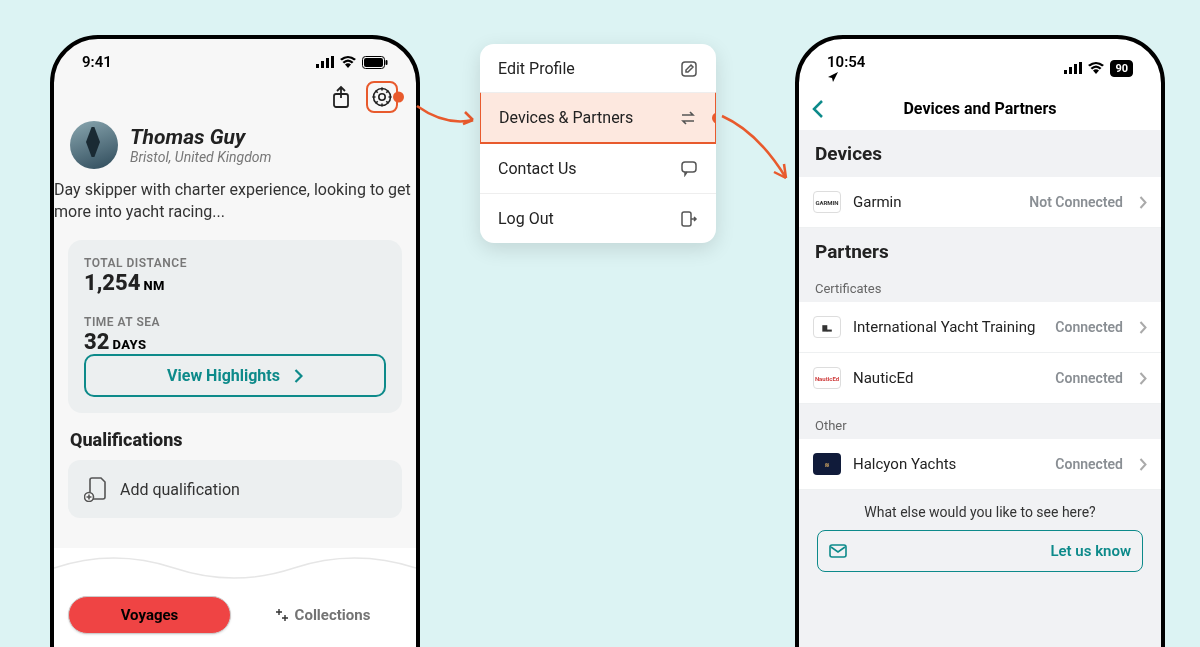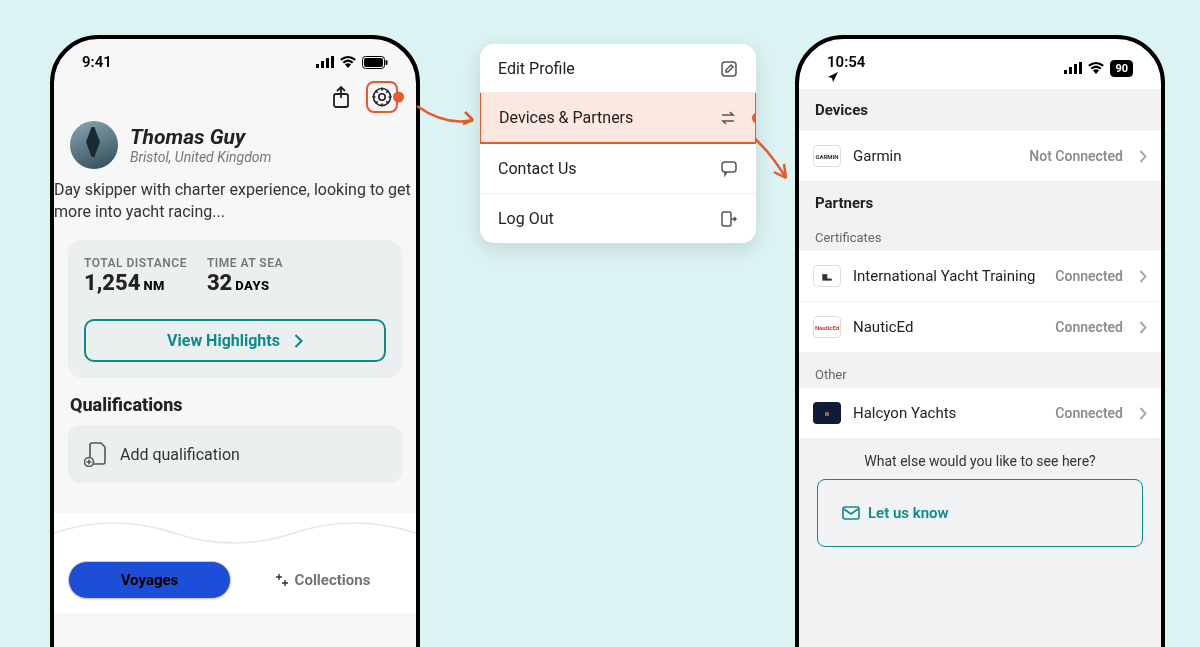--- a/index.html
+++ b/index.html
@@ -81,21 +81,21 @@
     }
     .profile-name { font-size: 21px; font-weight: 700; color: #222; }
     .profile-loc { font-size: 14px; color: #777; }
     .bio { padding: 4px 0 12px; font-size: 16px; color: #333; line-height: 1.35; }
     .stats-card {
       margin: 6px 14px 14px;
       background: #eceff0;
       border-radius: 14px;
       padding: 16px;
     }
-    .stats-row { display: flex; gap: 20px; margin-bottom: 24px;}
+    .stats-row { display: flex; gap: 20px; margin-bottom: 0; flex-direction: column;}
     .stat-label { font-size: 12px; color: #777; letter-spacing: 0.5px; font-weight:600;}
     .stat-val { font-size: 22px; font-weight: 800; color: #222; }
     .stat-unit { font-size: 13px; font-weight: 800; margin-left: 3px; letter-spacing:0.5px;}
     .highlights-btn {
       border: 2px solid #0d8a8a;
       border-radius: 10px;
       padding: 10px;
       text-align: center;
       color: #0d8a8a;
       font-weight: 700;
@@ -131,29 +131,29 @@
       border-radius: 20px;
       padding: 9px;
       text-align: center;
       font-size: 15px;
       font-weight: 700;
       display:flex;
       align-items:center;
       justify-content:center;
       gap:6px;
     }
-    .tab-active { background: #1d4ed8; border: 1.5px solid #ccc; box-shadow:0 1px 2px rgba(0,0,0,0.1);}
+    .tab-active { background: #ef4444; border: 1.5px solid #ccc; box-shadow:0 1px 2px rgba(0,0,0,0.1);}
     .tab-inactive { background: transparent; color:#737373;text-align:center; }
 
     
     .popover {
       position: absolute;
       left: 480px;
       top: 44px;
-      width: 276px;
+      width: 236px;
       background: #fff;
       border-radius: 14px;
       box-shadow: 0 6px 20px rgba(0,0,0,0.12);
       overflow: hidden;
     }
     .pop-item {
       display: flex;
       justify-content: space-between;
       align-items: center;
       padding: 15px 18px;
@@ -178,21 +178,21 @@
       padding: 10px 10px 12px;
       font-size: 16px;
       font-weight: 700;
     }
     .p3-back {
       position: absolute;
       left: 12px;
       color: #0d8a8a;
     }
     .p3-body { background: #f1f2f4; min-height: 700px; }
-    .gray-head { padding: 12px 16px; font-size: 15px; font-weight: 700; color: #222; }
+    .gray-head { padding: 12px 16px; font-size: 19px; font-weight: 700; color: #222; }
     .gray-sub { padding: 6px 16px 6px; font-size: 13px; color: #666; }
     .list-row {
       background: #fff;
       padding: 14px 14px;
       display: flex;
       align-items: center;
       gap: 12px;
       border-bottom: 1px solid #eef0f1;
     }
     .list-row:first-of-type { margin-top:4px; }
@@ -212,24 +212,24 @@
     .brand-nautic { background:#fff; border:1px solid #ddd; color:#d04040; }
     .brand-halcyon { background:#101b3a; color:#c9a060; }
     .row-label { flex:1; font-size: 15px; color:#222; line-height:1.2; }
     .row-status { font-size: 14px; color:#8a8f94; font-weight:600; margin-right:4px;}
     .chev { color:#aaa; }
     .ask-text { text-align:center; font-size:14px; color:#333; padding: 14px 10px 10px; }
     .letus-btn {
       margin: 0 18px;
       border: 1.5px solid #0d8a8a;
       border-radius: 8px;
-      padding: 24px;
+      padding: 11px;
       display:flex;
       align-items:center;
-      justify-content:flex-start;
+      justify-content:space-between;
       gap:8px;
       color:#0d8a8a;
       font-weight:600;
       font-size:15px;
     }
 
     
     .arrow1 {
       position:absolute;
       left: 415px;
@@ -430,20 +430,28 @@
           </svg>
       </span>
       <span>
         <svg width="16" height="12" viewBox="0 0 16 12">
             <path d="M8 12 L5 8.5 Q8 6 11 8.5 Z M2.5 6 Q8 1 13.5 6 L11.8 7.5 Q8 4.2 4.2 7.5 Z M0 3 Q8 -3 16 3 L14.2 4.6 Q8 -0.5 1.8 4.6 Z" fill="#000"></path>
           </svg>
       </span>
       <span class="battery-box">90</span>
     </span>
   </div>
+  <div class="p3-header">
+    <span class="p3-back">
+      <svg width="13" height="20" viewBox="0 0 13 20" stroke="#0d8a8a" stroke-width="2.5" fill="none">
+          <path d="M11 2 L3 10 L11 18"></path>
+        </svg>
+    </span>
+    <span>Devices and Partners</span>
+  </div>
   <div class="p3-body">
     <div class="gray-head">Devices</div>
     <div class="list-row">
       <span class="brand-badge brand-garmin">GARMIN</span>
       <span class="row-label">Garmin</span>
       <span class="row-status">Not Connected</span>
       <span class="chev">
           <svg width="8" height="13" viewBox="0 0 8 13" stroke="#aaa" stroke-width="2" fill="none">
             <path d="M1.5 1 L6.5 6.5 L1.5 12"></path>
           </svg>

